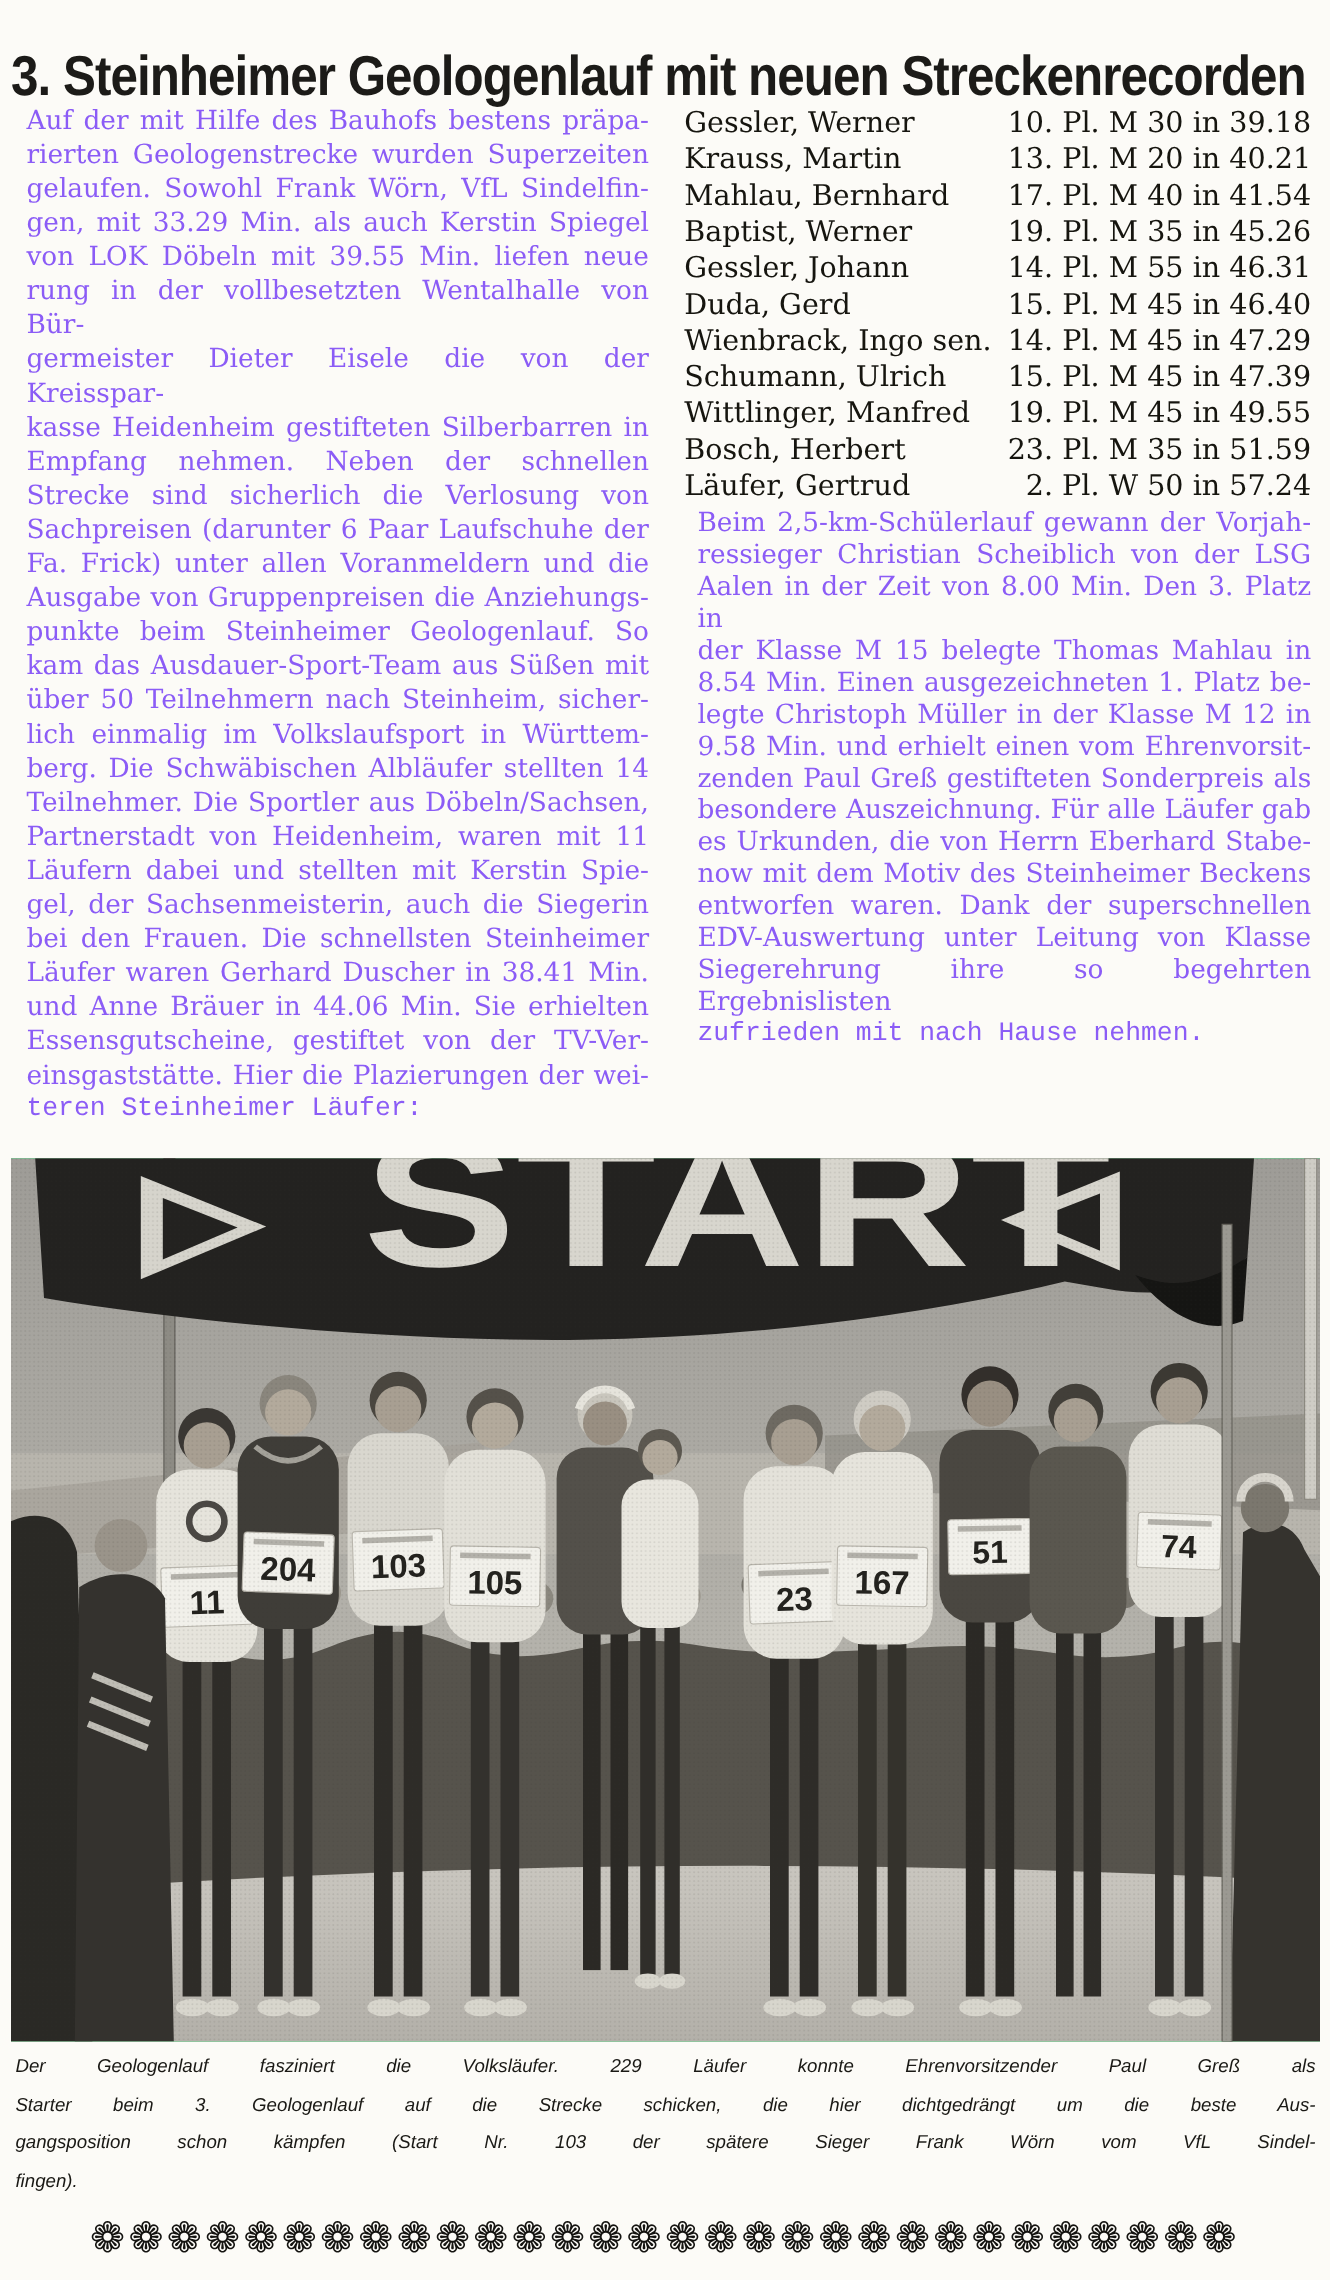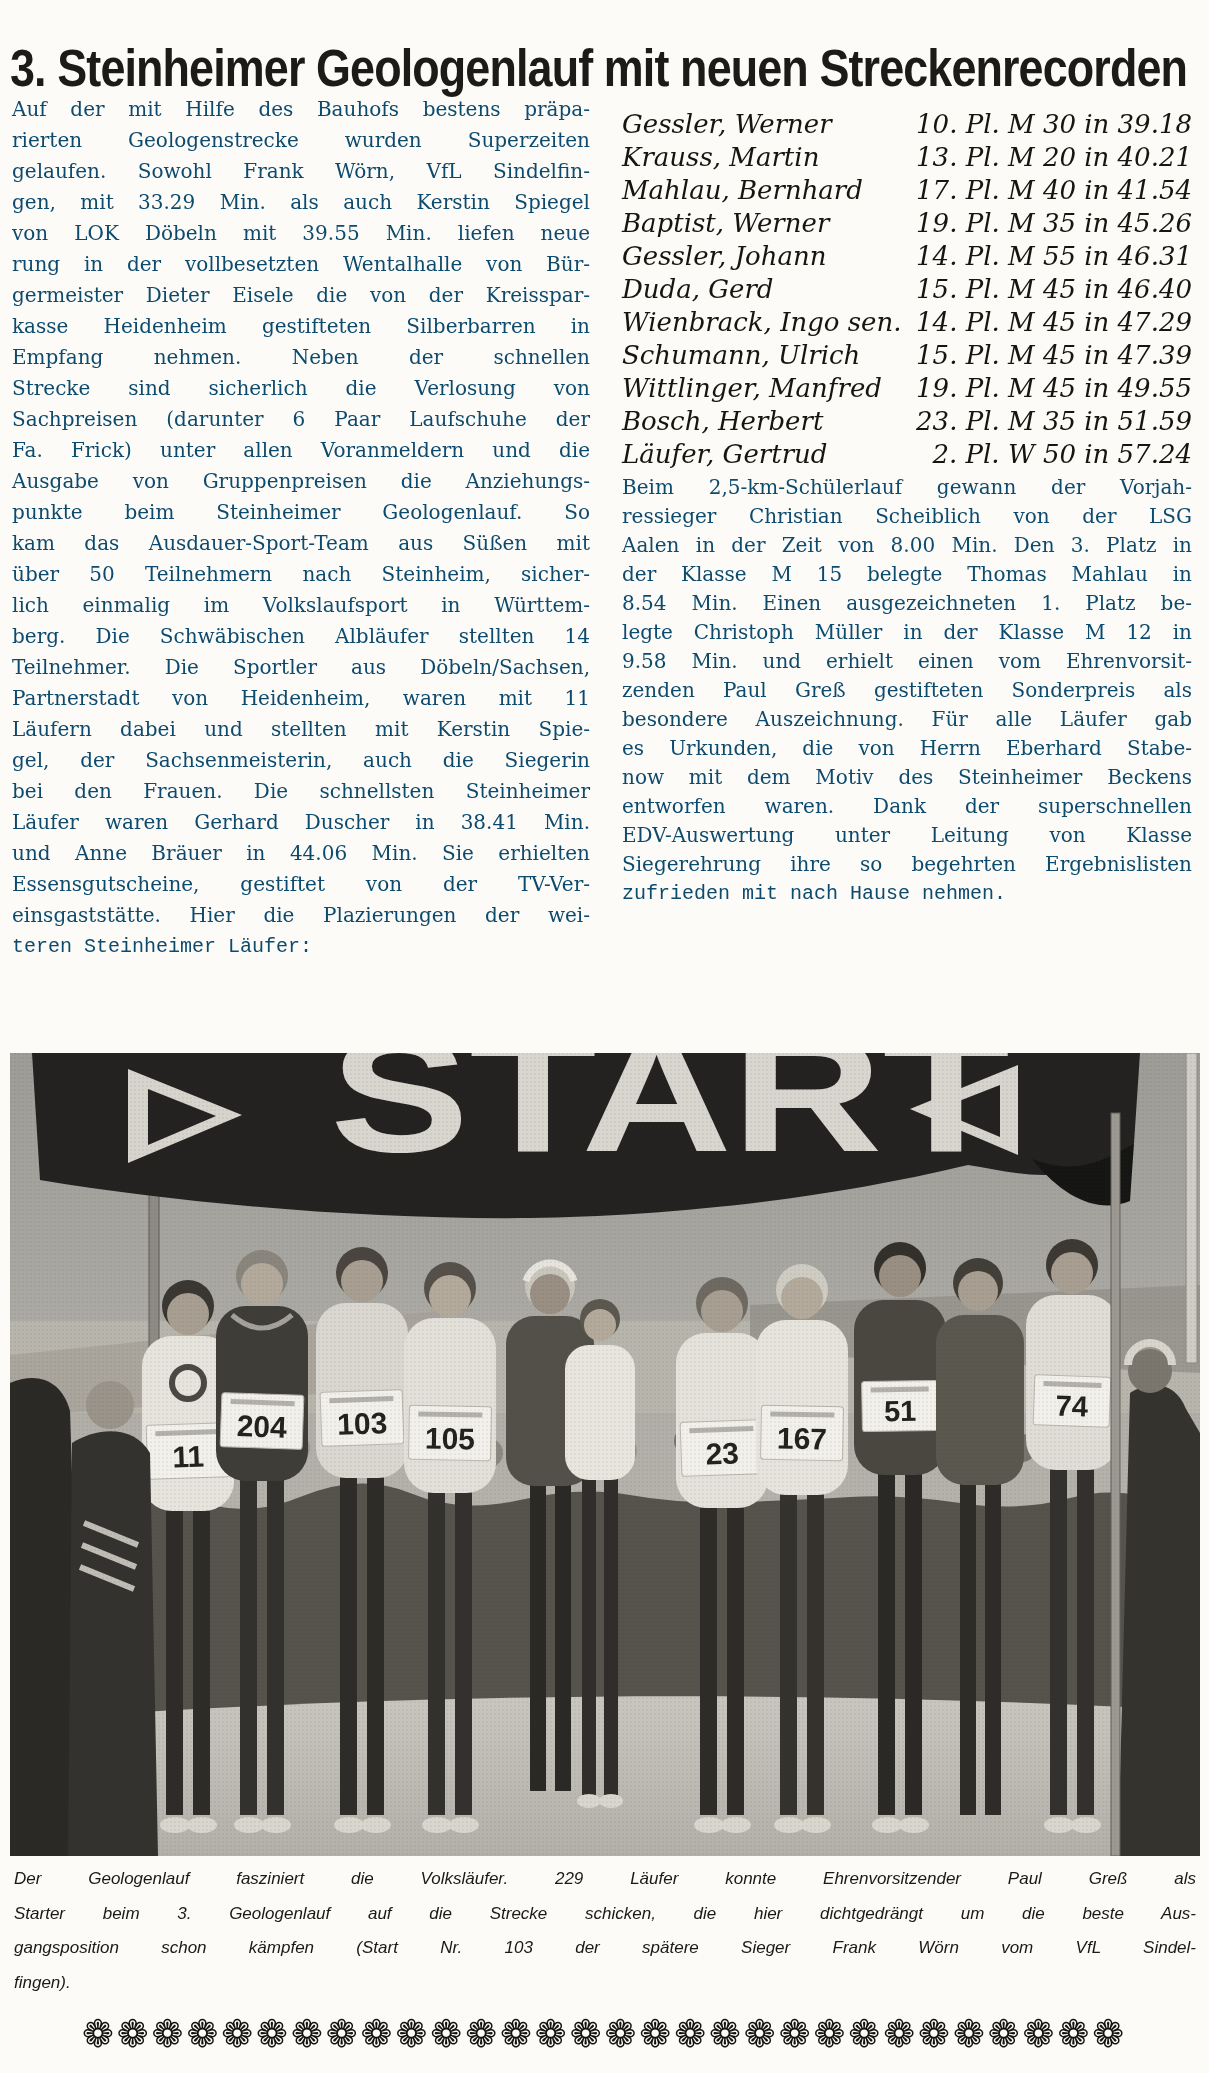--- a/index.html
+++ b/index.html
@@ -20,27 +20,27 @@
     font-weight:700;font-size:51px;line-height:58px;
     letter-spacing:-1px;white-space:nowrap;color:#1c1b18;
   }
   .headline .squeeze{display:inline-block;transform:scaleX(.88);transform-origin:left center;}
 
   
   .columns{position:absolute;left:12px;top:94px;width:1180px;display:flex;gap:32px;}
   .col-left{width:578px;}
   .col-right{width:570px;}
 
-  .jlines{font-size:20px;line-height:31px;color:#0c4a6e;}
+  .jlines{font-size:24px;line-height:31px;color:#8b5cf6;margin-left:12px;}
   .jline{text-align:justify;text-align-last:justify;white-space:normal;}
   .jlines .jline:last-child{text-align-last:left;font-family:Liberation Mono, monospace;}
 
   .col-right .jlines{line-height:29px;}
 
-  .results{margin:14px 0 2px 0;font-style:italic;}
+  .results{margin:2px 0 2px 0;}
   .result-row{
     display:flex;justify-content:space-between;
     font-size:26px;line-height:33px;color:#16150f;
   }
   .result-name{white-space:nowrap;}
   .result-val{white-space:nowrap;text-align:right;}
 
   
   .photo-wrap{position:absolute;left:10px;top:1053px;width:1190px;height:803px;background:#22c55e;}
   .photo-wrap svg{display:block;width:1190px;height:803px;}

